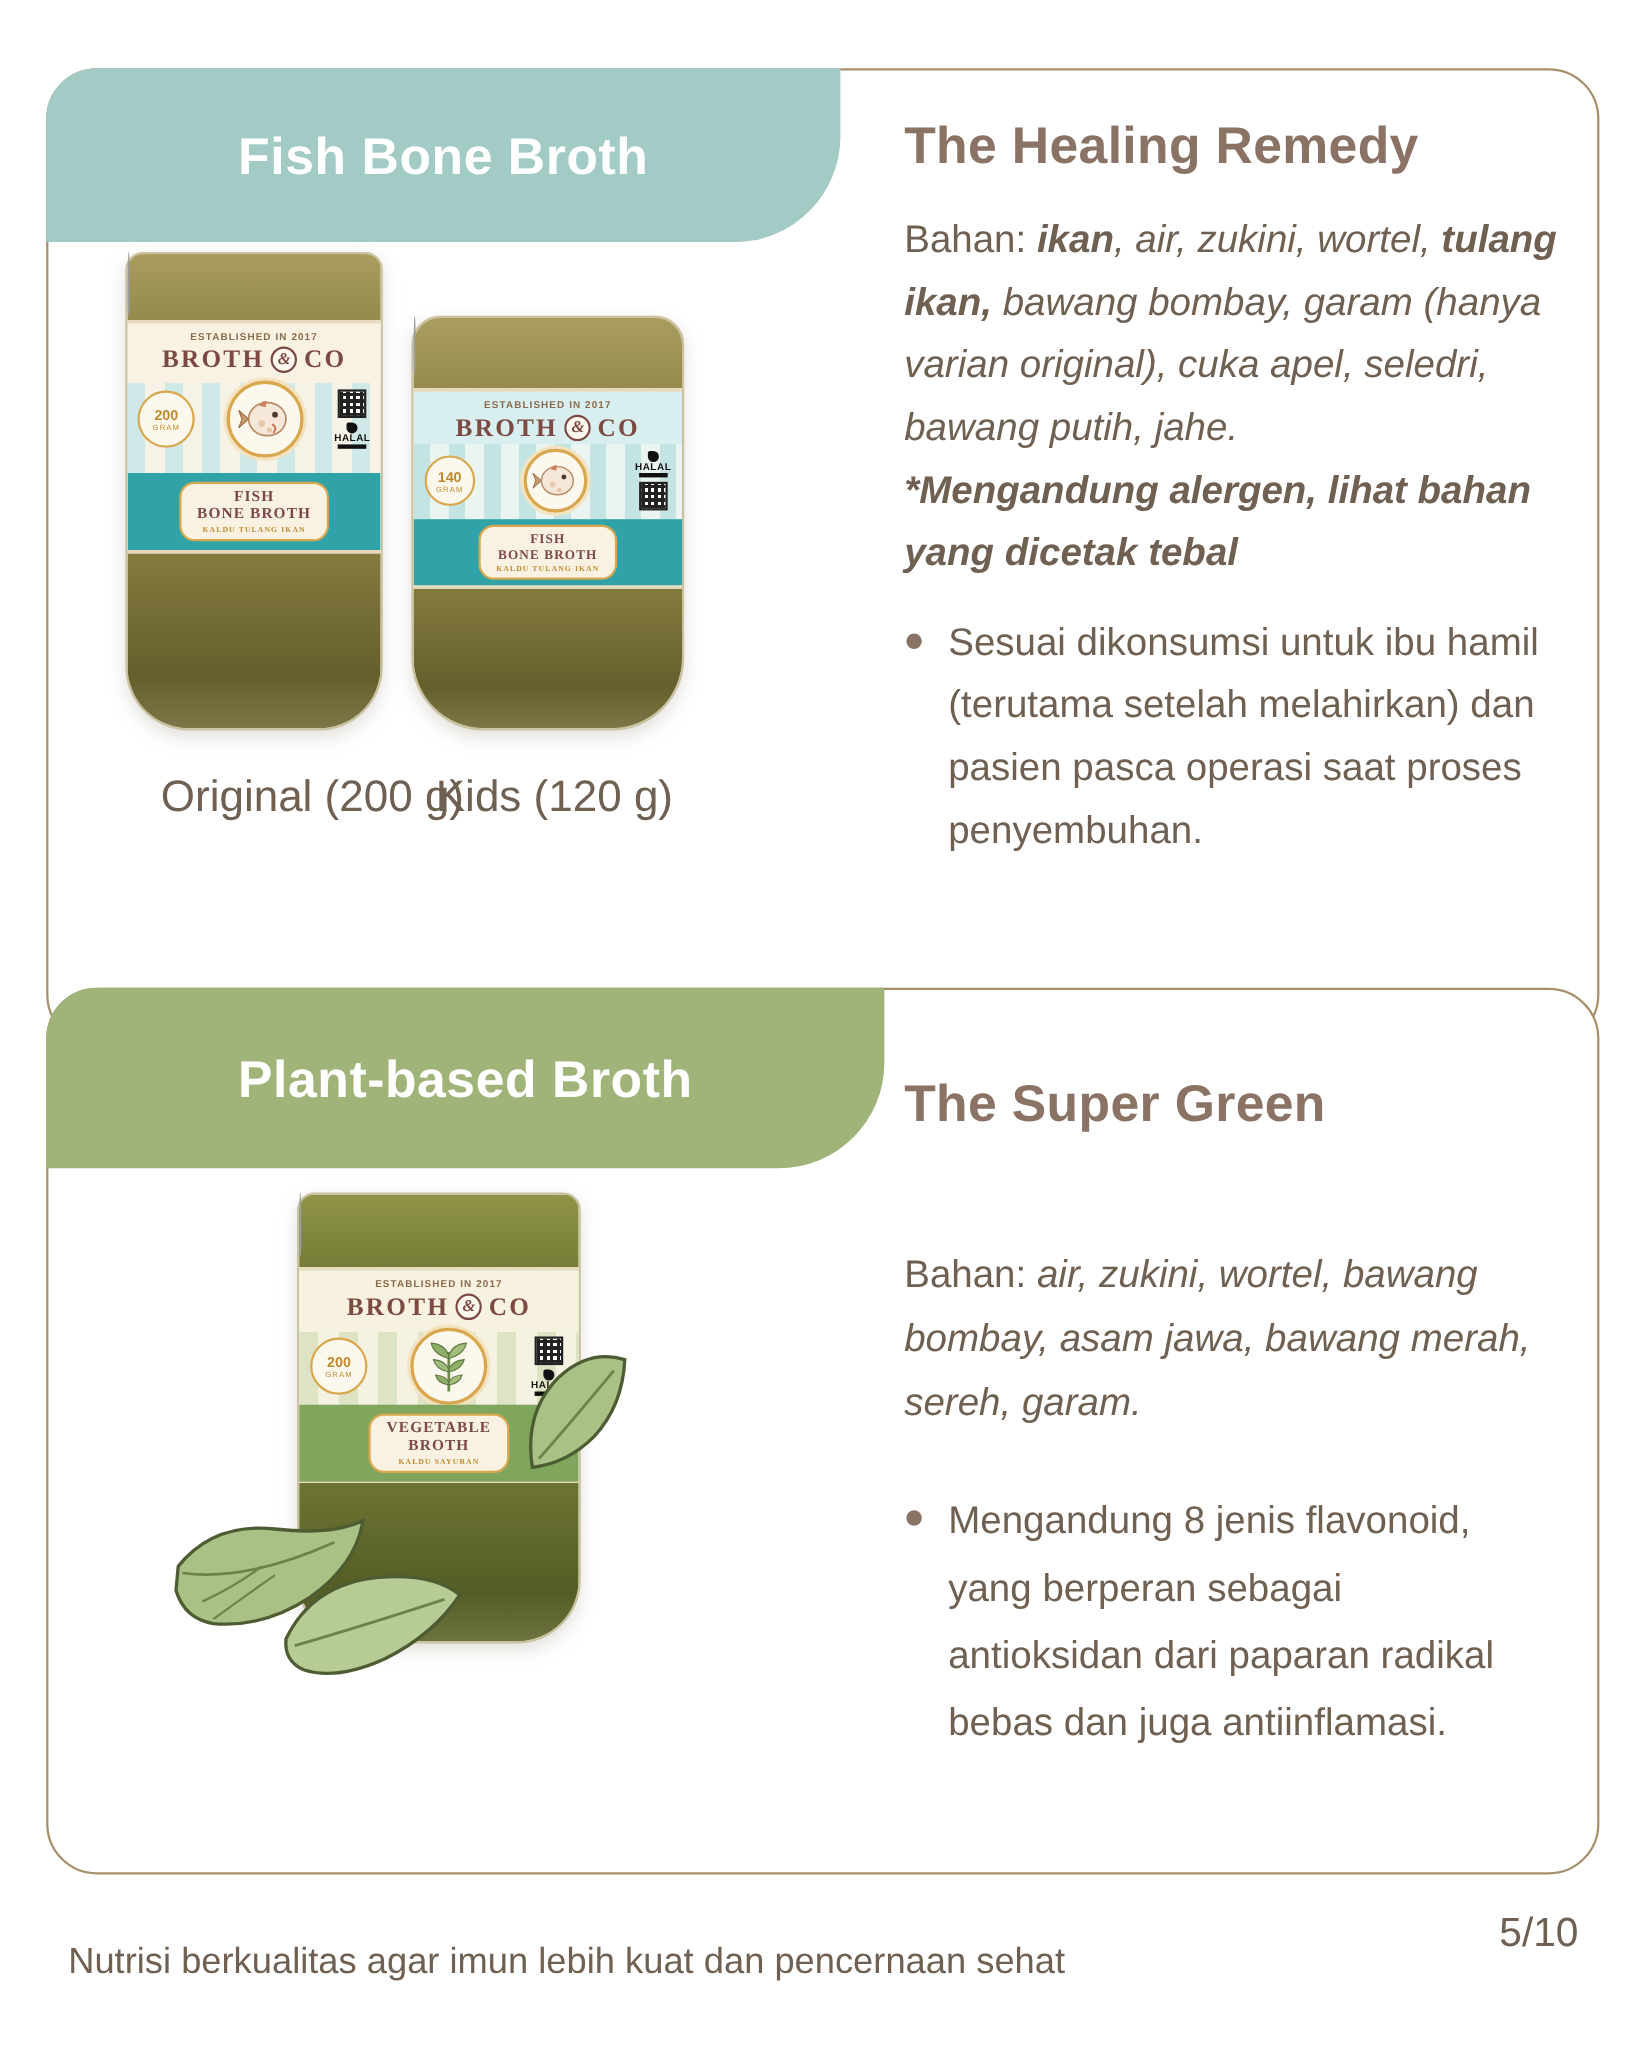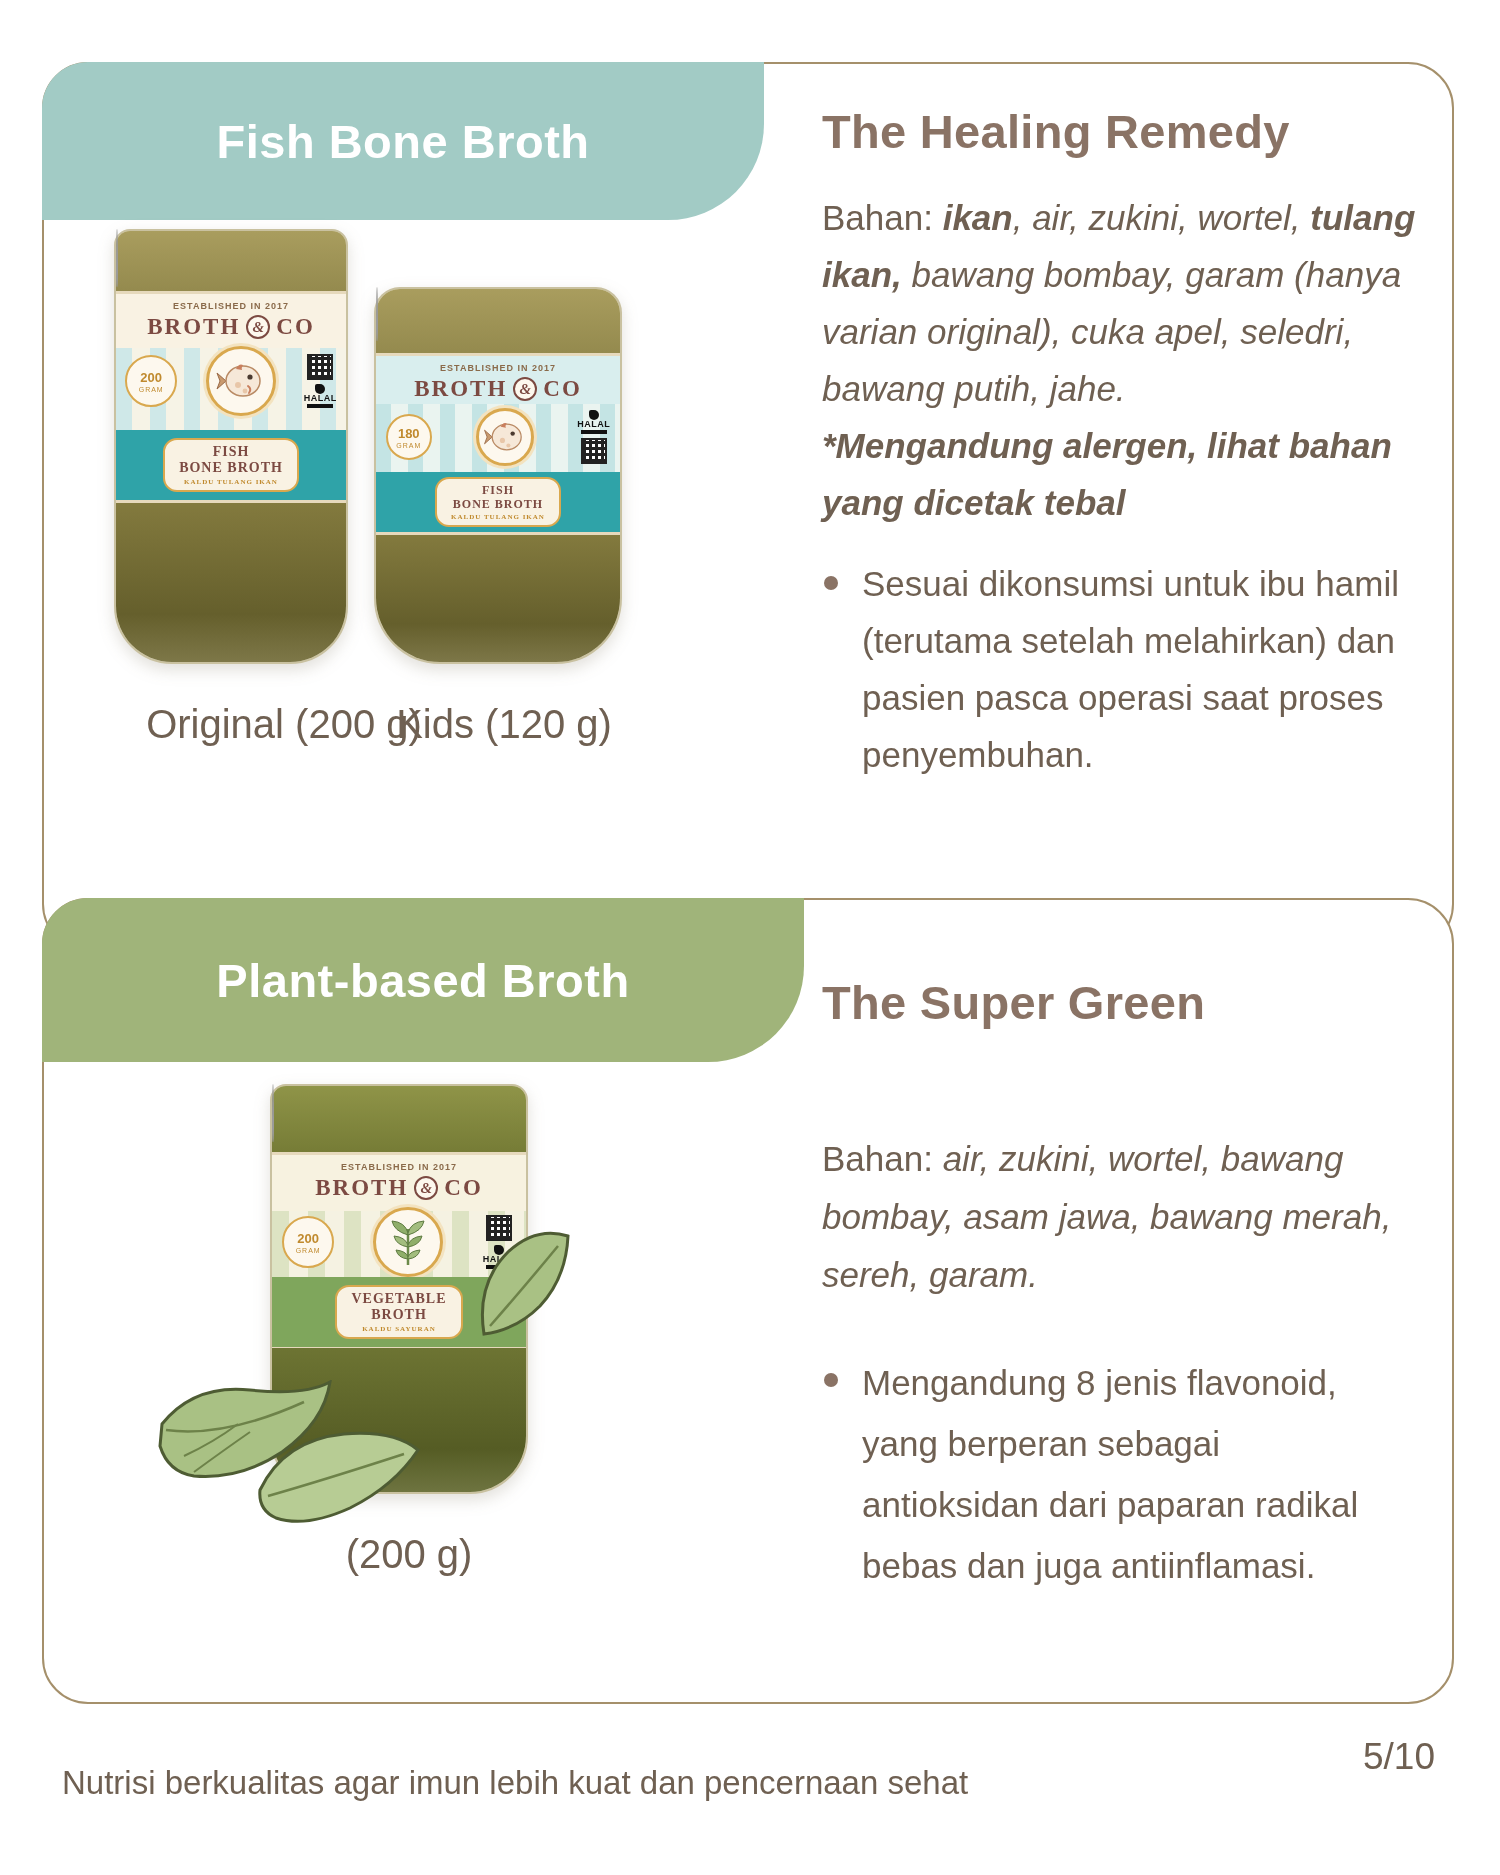--- a/index.html
+++ b/index.html
@@ -216,21 +216,21 @@
         <div class="broth-top" style="height:64px;"></div>
         <div class="label teal-kids" style="height:182px;">
           <div class="est">ESTABLISHED IN 2017</div>
           <div class="brandrow">
             <span class="bword">BROTH</span>
             <span class="amp">&amp;</span>
             <span class="bword">CO</span>
           </div>
           <div class="midrow">
             <div class="badge" style="width:46px;height:46px;">
-              <span class="num">180</span>
+              <span class="num">140</span>
               <span class="unit">GRAM</span>
             </div>
             <div class="frame" style="width:58px;height:58px;">
               <svg width="46" height="38" viewBox="0 0 54 44">
                 <path d="M12 22 L3 14 L6 22 L3 30 Z" fill="#c99a6e" stroke="#9a6a48" stroke-width="1"></path>
                 <ellipse cx="29" cy="22" rx="17" ry="15" fill="#f6e8d8" stroke="#b98a64" stroke-width="1.5"></ellipse>
                 <path d="M22 10 q3 -6 7 -4 q-2 3 -1 5 Z" fill="#c97f5e"></path>
                 <circle cx="36" cy="18" r="2.6" fill="#4a3a30"></circle>
                 <circle cx="24" cy="26" r="3" fill="#e8c6a8"></circle>
                 <circle cx="31" cy="32" r="2.4" fill="#e8c6a8"></circle>
@@ -337,19 +337,18 @@
     </svg>
     <svg class="leaf" style="left:210px;top:520px;" width="170" height="120" viewBox="0 0 170 120">
       <path d="M6 70 Q30 20 90 14 Q140 10 164 30 Q140 66 96 88 Q52 108 22 98 Q4 90 6 70 Z" fill="#b7cc94" stroke="#4e5c33" stroke-width="3"></path>
       <path d="M14 76 Q70 60 150 34" fill="none" stroke="#6d8249" stroke-width="2.5"></path>
     </svg>
     <svg class="leaf" style="left:430px;top:330px;" width="100" height="110" viewBox="0 0 100 110">
       <path d="M10 104 Q2 54 34 22 Q62 -4 94 6 Q92 48 66 76 Q42 100 10 104 Z" fill="#a9c184" stroke="#4e5c33" stroke-width="3"></path>
       <path d="M16 96 Q46 62 84 16" fill="none" stroke="#6d8249" stroke-width="2.5"></path>
     </svg>
 
-    <div class="caption" style="left:215px;top:632px;width:300px;">(200 g)</div>
   </section>
 
   <div class="footer-tagline">Nutrisi berkualitas agar imun lebih kuat dan pencernaan sehat</div>
   <div class="page-number">5/10</div>
 
 </div>
 
 </body></html>

